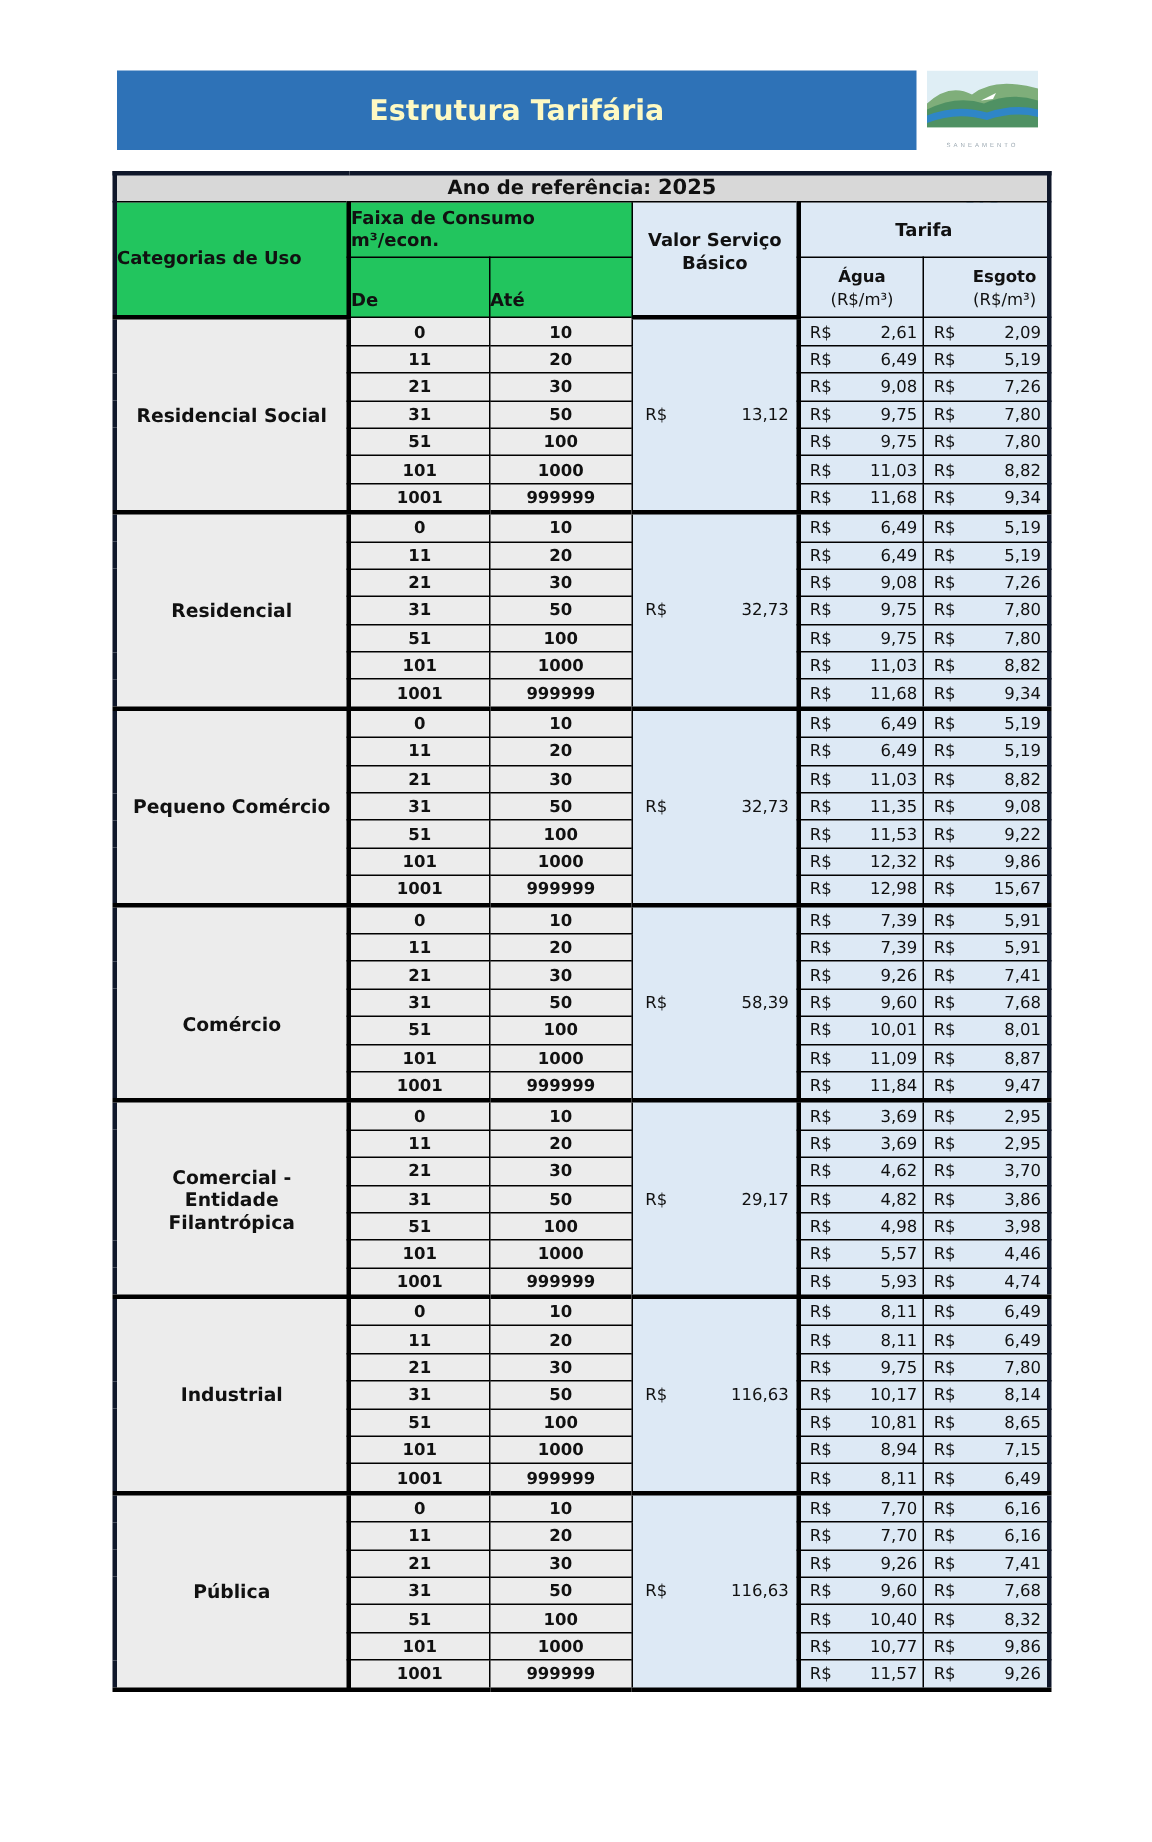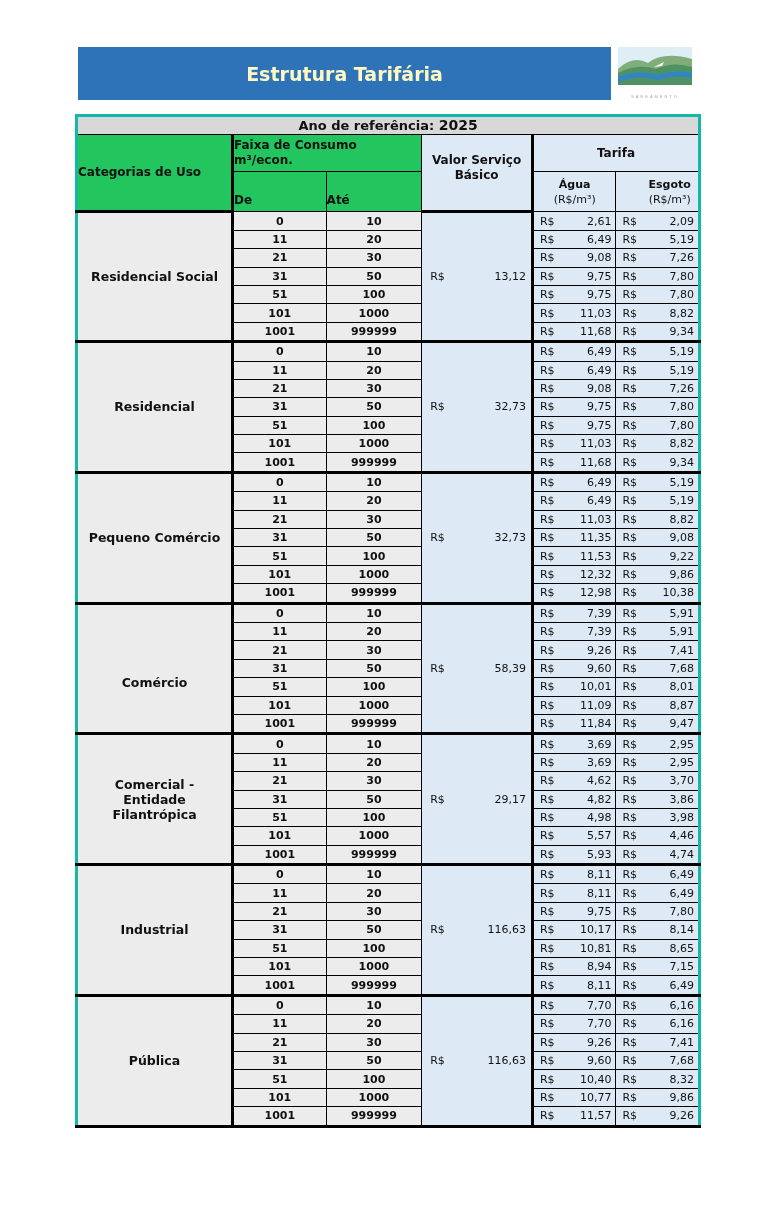--- a/index.html
+++ b/index.html
@@ -13,21 +13,21 @@
     position: absolute; left: 618px; top: 47px; width: 74px; height: 53px; background: #ffffff;
   }
   .logo svg { display: block; }
   .logo-name { position: absolute; left: 0; top: 38px; width: 74px; text-align: center; font-size: 11px; font-weight: bold; color: #2a6ea8; letter-spacing: 0px; margin-top: 48px; }
   .logo-sub { position: absolute; left: 0; top: 47px; width: 74px; text-align: center; font-size: 4px; color: #9aa7b0; letter-spacing: 2px; }
 
   table.tarifa {
     position: absolute; left: 75px; top: 114px; width: 626px;
     border-collapse: collapse; table-layout: fixed;
     font-family: "DejaVu Sans", sans-serif; font-size: 11px; color: #111;
-    border: 3px solid #14b8a6;
+    border: 3px solid #0f172a;
   }
   table.tarifa td { border: 1px solid #000; padding: 0; height: 17.4px; line-height: 15px; }
   .hdr-year td { background: #d8d8d8; height: 28px; text-align: center; font-weight: bold; font-size: 13px; border-bottom: 3px solid #000; }
   .hdr-year .yr { font-size: 14px; }
   .h { background: #22c55e; font-weight: bold; font-size: 12px; }
   .hb { background: #dde9f5; font-weight: bold; text-align: center; font-size: 12px; }
   .hsub { font-size: 11px; }
   .cat { background: #ececec; font-weight: bold; text-align: center; font-size: 12.5px; border-right: 3px solid #000 !important; border-bottom: 3px solid #000 !important; }
   .rng { background: #ececec; text-align: center; font-weight: bold; font-size: 11px; }
   .basic { background: #dde9f5; font-size: 11px; border-right: 3px solid #000 !important; border-bottom: 3px solid #000 !important; }
@@ -450,21 +450,21 @@
         <td class="rng">999999</td>
         <td class="tcell">
           <div class="inner">
             <span>R$</span>
             <span>12,98</span>
           </div>
         </td>
         <td class="tcell esg">
           <div class="inner">
             <span>R$</span>
-            <span>10,38</span>
+            <span>15,67</span>
           </div>
         </td>
       </tr>
       <tr>
         <td rowspan="7" class="cat"><span style="display: inline-block; max-width: 140px; margin-top: 29px;">Comércio</span></td>
         <td class="rng">0</td>
         <td class="rng">10</td>
         <td rowspan="7" class="basic">
           <div class="inner">
             <span>R$</span>

